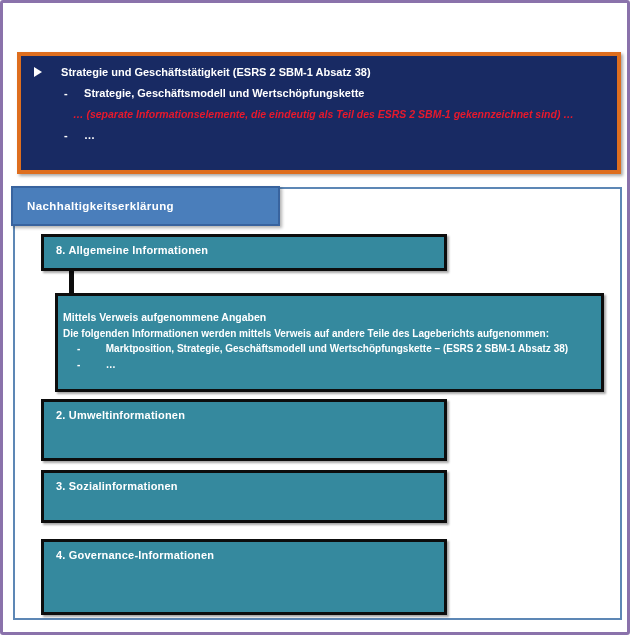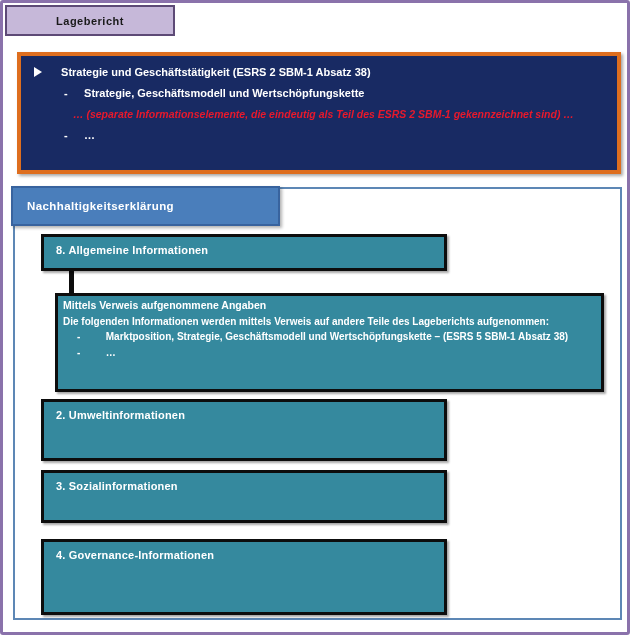--- a/index.html
+++ b/index.html
@@ -48,34 +48,31 @@
     color:#fff;font-size:11px;z-index:1;}
   .section-label{padding:7px 0 0 12px;letter-spacing:.2px;}
   .sec1{left:38px;top:231px;width:406px;height:37px;}
   .sec2{left:38px;top:396px;width:406px;height:62px;}
   .sec3{left:38px;top:467px;width:406px;height:53px;}
   .sec4{left:38px;top:536px;width:406px;height:76px;}
 
   .connector{position:absolute;left:66px;top:266px;width:5px;height:27px;
     background:var(--black-border);z-index:0;}
 
-  .refbox{left:52px;top:290px;width:549px;height:99px;padding:2px 5px;font-size:10px;}
+  .refbox{left:52px;top:290px;width:549px;height:99px;padding:14px 5px;font-size:10px;}
   .refbox .title{font-size:10.5px;line-height:15px;}
   .refbox .line{line-height:15.5px;white-space:nowrap;}
   .ref-item{padding-left:14px;}
   .ref-item .dash{display:inline-block;width:26px;}
 </style>
 </head>
 <body>
 
 <div class="canvas">
 
-  <div class="tab">
-    <span>Lagebericht</span>
-  </div>
 
   <div class="navy">
     <div class="row row-title">
       <span class="bullet-icon"></span>
       <span>Strategie und Geschäftstätigkeit (ESRS 2 SBM-1 Absatz 38)</span>
     </div>
     <div class="row row-sub">
       <span class="dash">-</span>
       <span>Strategie, Geschäftsmodell und Wertschöpfungskette</span>
     </div>
@@ -96,21 +93,21 @@
 
   <div class="teal sec1">
     <div class="section-label">8. Allgemeine Informationen</div>
   </div>
 
   <div class="teal refbox">
     <div class="title line">Mittels Verweis aufgenommene Angaben</div>
     <div class="line">Die folgenden Informationen werden mittels Verweis auf andere Teile des Lageberichts aufgenommen:</div>
     <div class="line ref-item">
       <span class="dash">-</span>
-      <span>Marktposition, Strategie, Geschäftsmodell und Wertschöpfungskette – (ESRS 5 SBM-1 Absatz 38)</span>
+      <span>Marktposition, Strategie, Geschäftsmodell und Wertschöpfungskette – (ESRS 2 SBM-1 Absatz 38)</span>
     </div>
     <div class="line ref-item">
       <span class="dash">-</span>
       <span>…</span>
     </div>
   </div>
 
   <div class="teal sec2">
     <div class="section-label">2. Umweltinformationen</div>
   </div>

